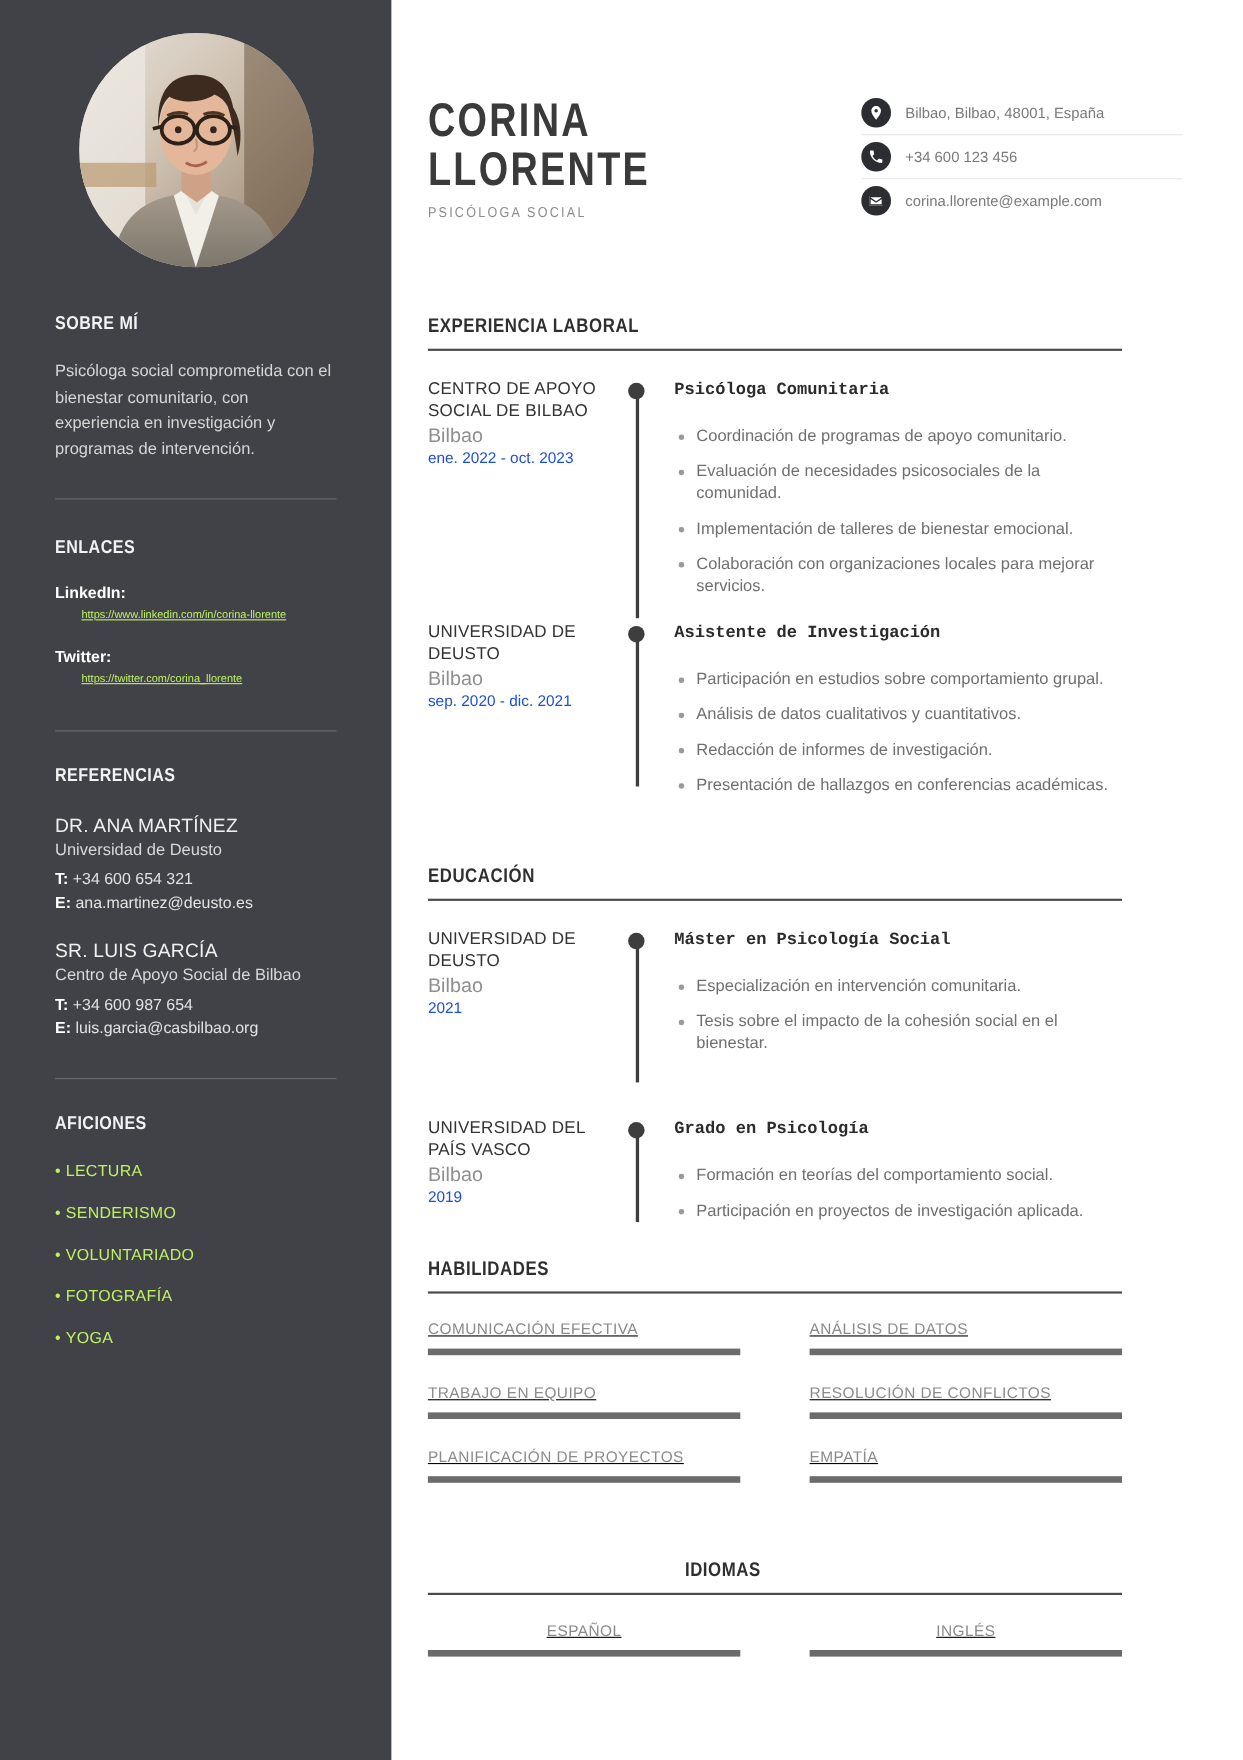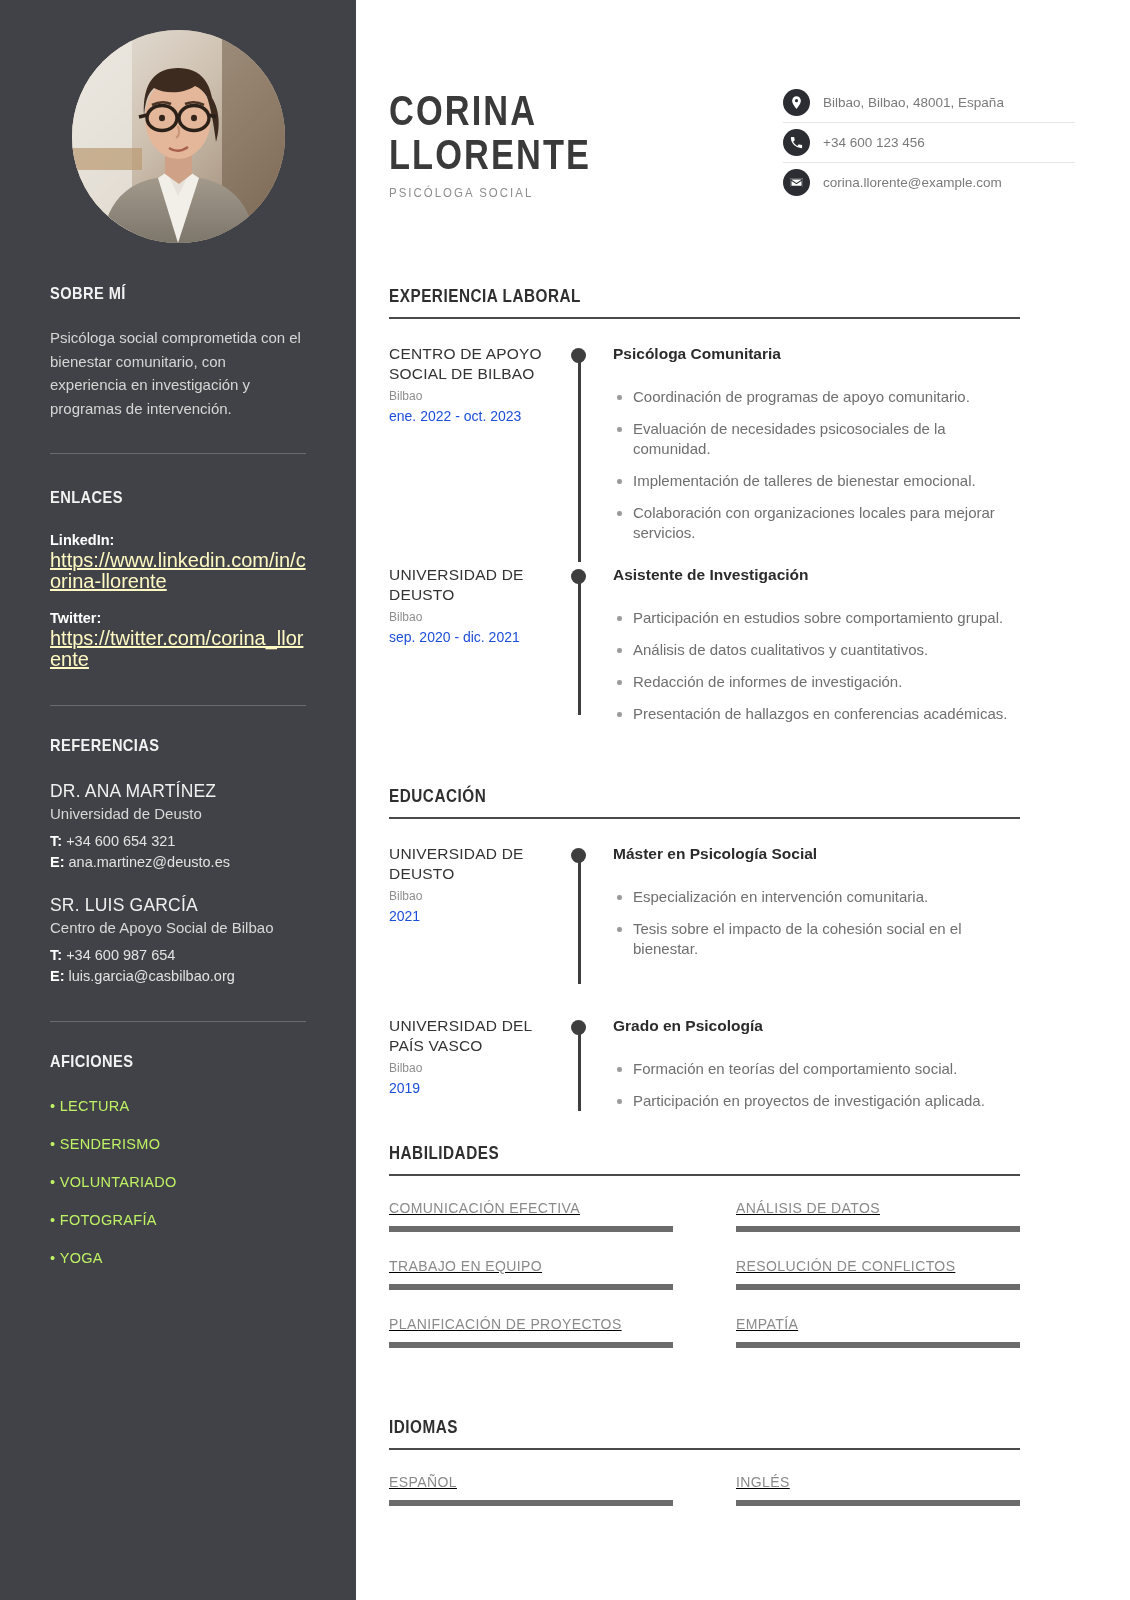--- a/index.html
+++ b/index.html
@@ -37,21 +37,21 @@
     transform:scaleX(0.86);
     transform-origin:left center;
   }
   .side-p {
     color:#d6d6d6; font-size:15px; line-height:23.5px;
     font-family:"Liberation Sans", sans-serif;
   }
   .side-divider { height:1px; background:#6a6b70; margin:0; }
 
   .link-label { color:#ffffff; font-size:14.5px; font-weight:bold; line-height:20px; }
-  .link-url { color:#fef9c3; font-size:20px; line-height:20.5px; text-decoration:underline; word-break:break-all; display:block; }
+  .link-url { color:#bef264; font-size:10px; line-height:20.5px; text-decoration:underline; word-break:break-all; display:block;margin-left:24px; }
 
   .ref-name { color:#f0f0f0; font-size:17.5px; line-height:24px; letter-spacing:0.2px; }
   .ref-org  { color:#d8d8d8; font-size:15px; line-height:22px; }
   .ref-line { color:#e2e2e2; font-size:14.5px; line-height:21px; }
   .ref-line b { color:#ffffff; font-weight:bold; }
 
   .hobby { color:#bef264; font-size:14.5px; line-height:21px; letter-spacing:0.3px; }
 
   
   .main { flex:1; position:relative; padding:0; background:#fff; }
@@ -89,33 +89,33 @@
     font-family:"Liberation Sans Narrow","Liberation Sans", sans-serif;
     font-weight:bold; font-size:18px; letter-spacing:0.6px;
     color:#2f2f2f; text-transform:uppercase;
     transform:scaleX(0.85); transform-origin:left center;
   }
   .sec-rule { height:2px; background:#4a4a4a; margin-top:10px; }
 
   .entry { display:flex; position:relative; }
   .e-left { width:190px; min-width:190px; padding-right:14px; }
   .e-org { font-size:15.5px; color:#333; line-height:20px; letter-spacing:0.2px; }
-  .e-city { font-size:12px; color:#8e8e8e; line-height:20px; margin-top:2px; }
+  .e-city { font-size:18px; color:#8e8e8e; line-height:20px; margin-top:2px; }
   .e-date { font-size:14px; color:#1d4ed8; line-height:20px; }
 
   .e-right { flex:1; padding-left:34px; position:relative; }
   .dot {
     position:absolute; left:-8px; top:4px;
     width:15px; height:15px; border-radius:50%; background:#3e3e3e;
   }
   .tl {
     position:absolute; left:-1.5px; top:10px; bottom:0;
     width:3px; background:#3e3e3e;
   }
-  .e-title { font-size:15.5px; font-weight:bold; color:#2b2b2b; line-height:20px; }
+  .e-title { font-size:15.5px; font-weight:bold; color:#2b2b2b; line-height:20px;font-family:Liberation Mono, monospace; }
   .e-ul { list-style:none; margin-top:23px; }
   .e-ul li {
     position:relative; padding-left:20px;
     font-size:15px; color:#6f6f6f; line-height:20px; margin-bottom:12px;
   }
   .e-ul li::before {
     content:""; position:absolute; left:4px; top:8px;
     width:4.5px; height:4.5px; border-radius:50%; background:#9a9a9a;
   }
 
@@ -400,21 +400,21 @@
             <div class="skill-bar"></div>
           </div>
           <div class="skill">
             <div class="skill-name">EMPATÍA</div>
             <div class="skill-bar"></div>
           </div>
         </div>
       </div>
     </div>
 
-    <div class="sec" style="position:absolute; left:33px; top:1417px; right:55px;">
+    <div class="sec" style="position:absolute; left:33px; top:1417px; right:55px;text-align:center;">
       <div class="sec-h">IDIOMAS</div>
       <div class="sec-rule"></div>
 
       <div class="grid2" style="margin-top:23px;">
         <div>
           <div class="skill">
             <div class="skill-name">ESPAÑOL</div>
             <div class="skill-bar"></div>
           </div>
         </div>

